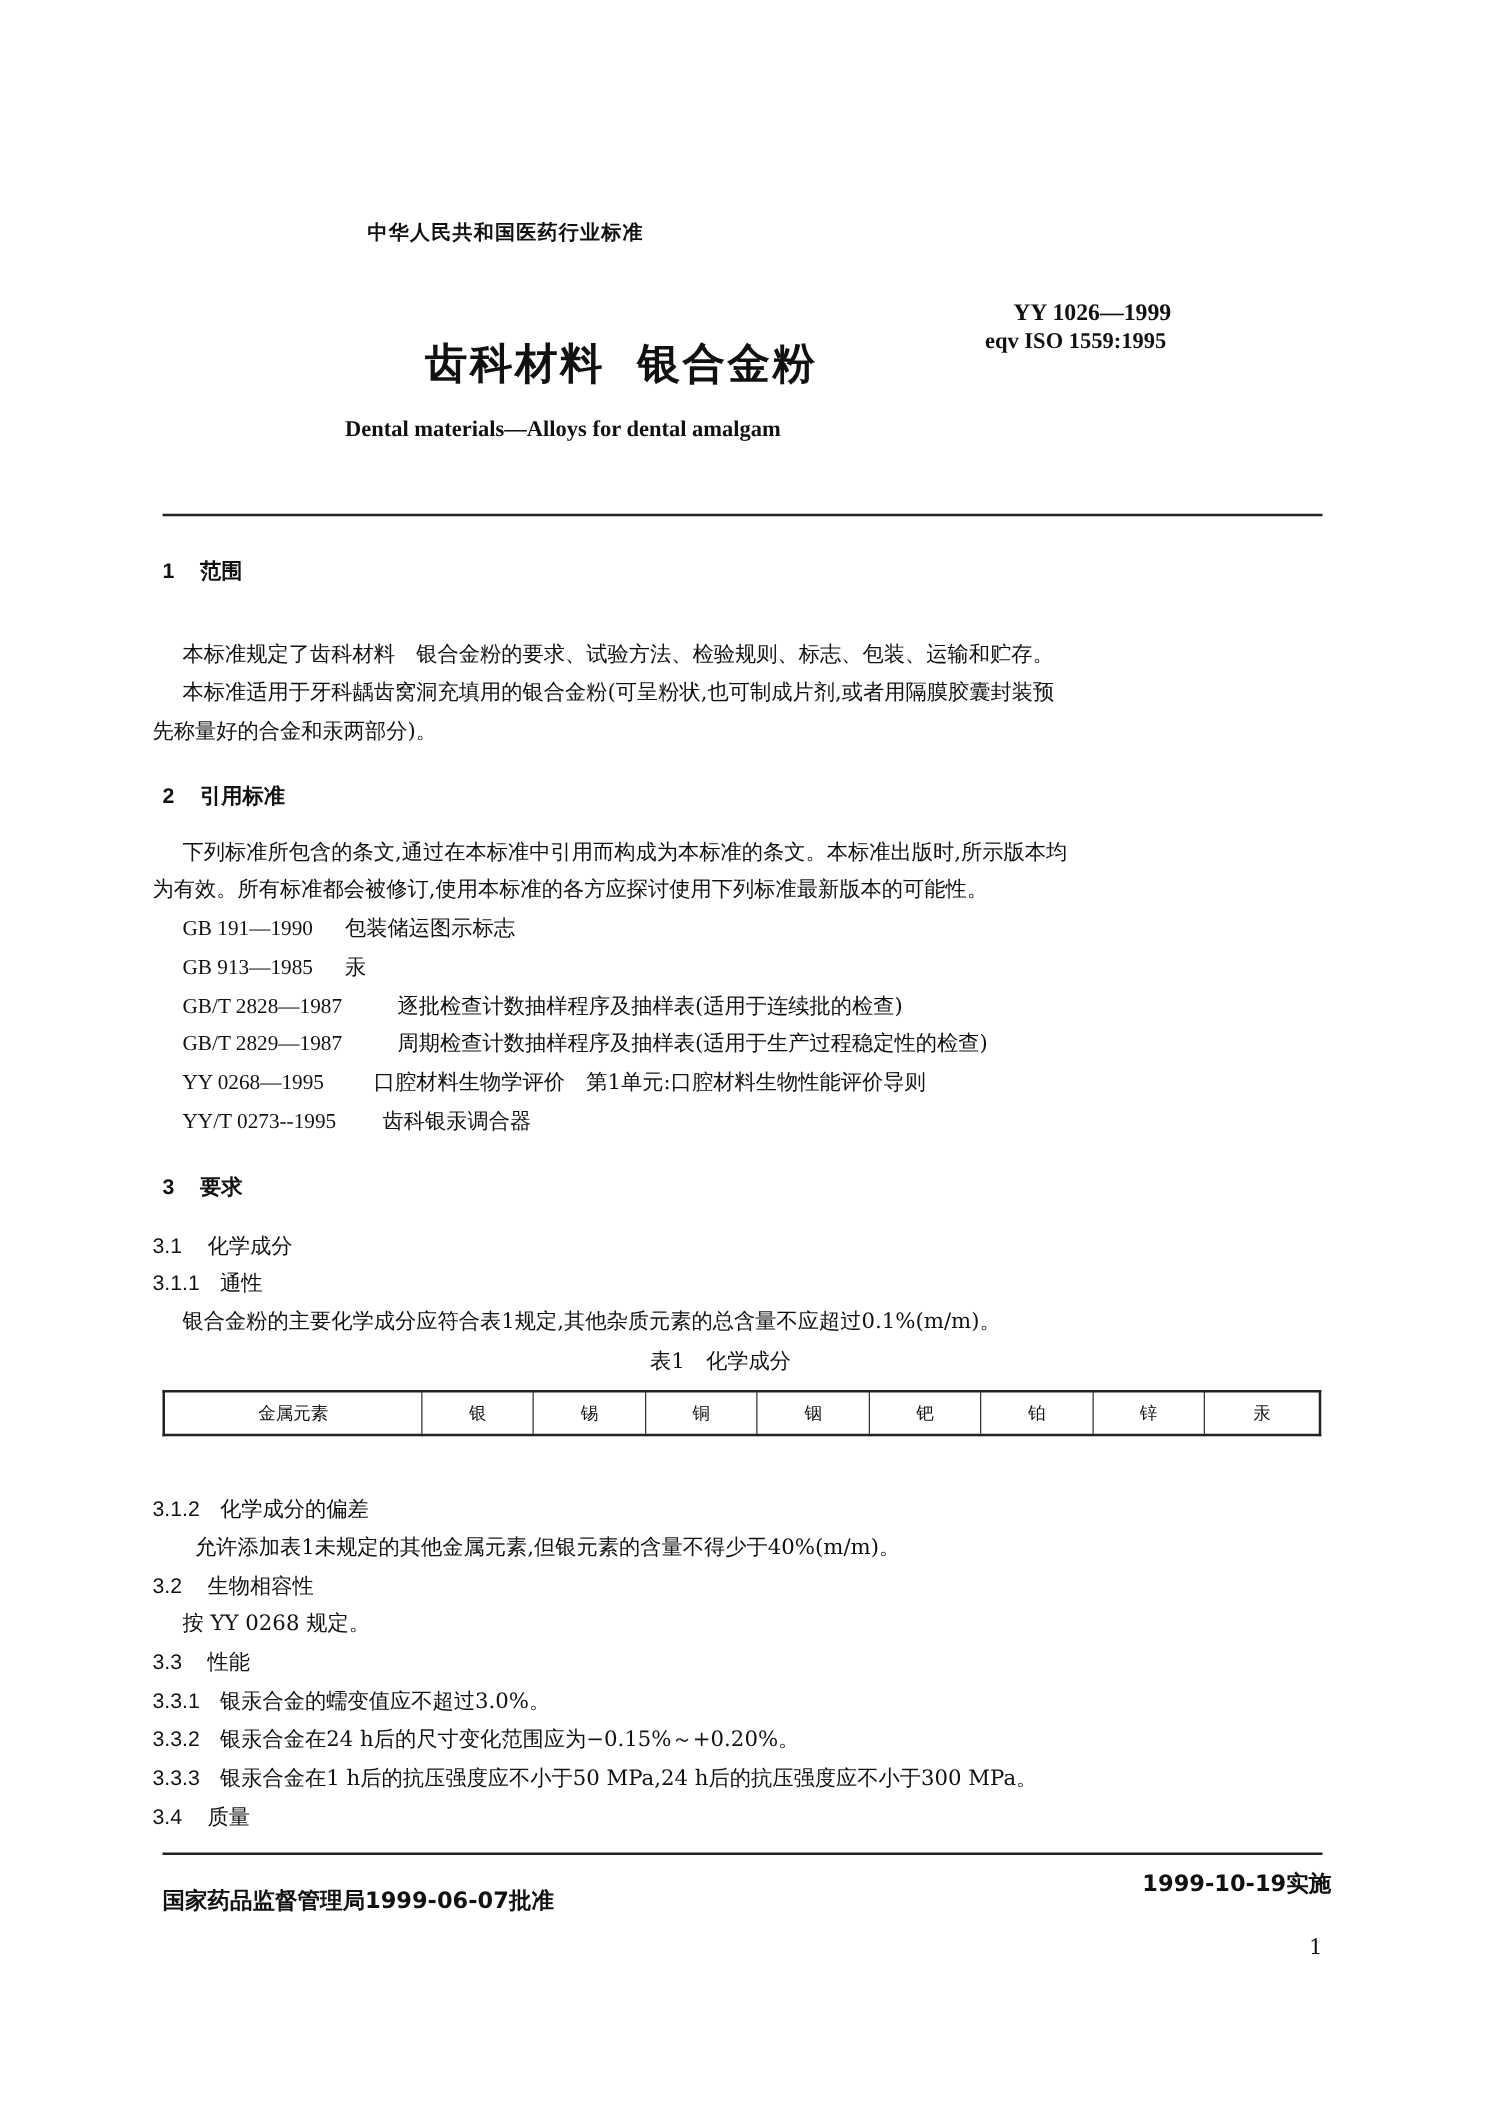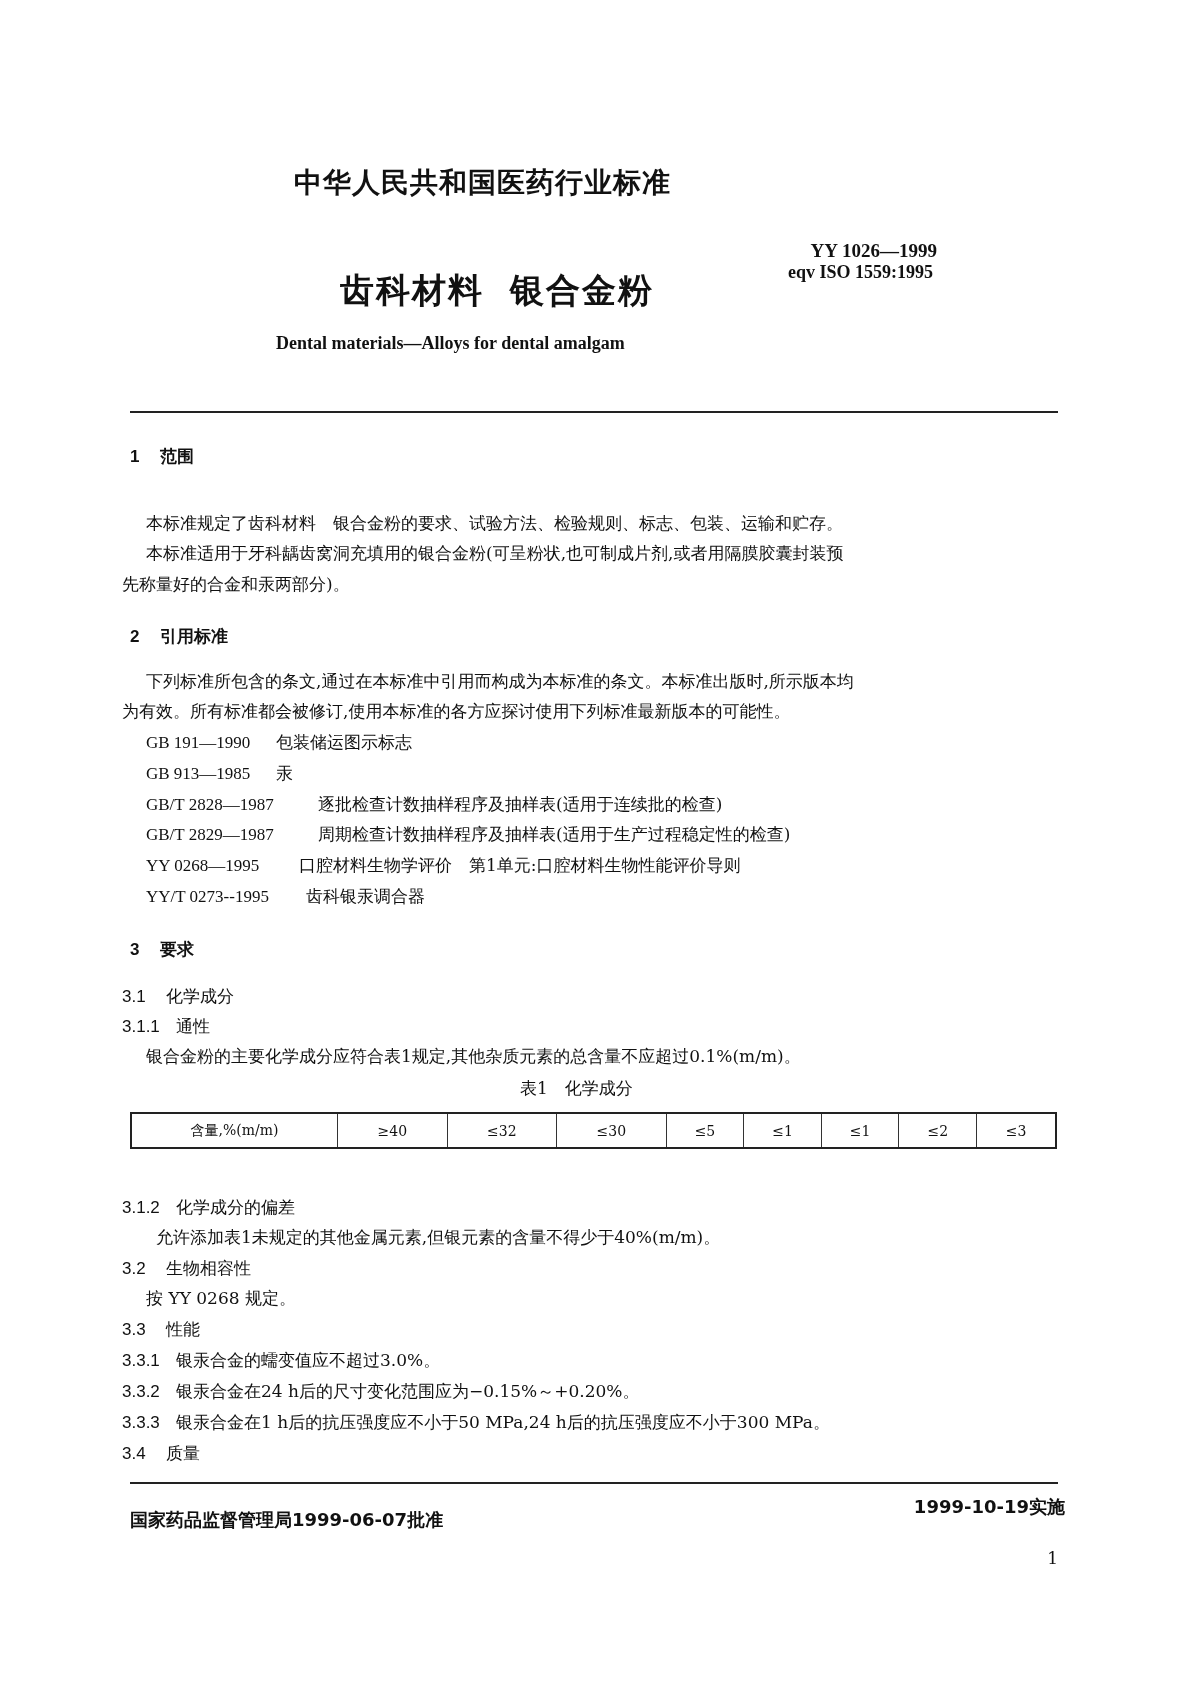--- a/index.html
+++ b/index.html
@@ -1,21 +1,21 @@
 <!DOCTYPE html>
 <html><head>
 <meta charset="utf-8">
 <style>
   html, body { margin: 0; padding: 0; background: #ffffff; }
   body { width: 1191px; height: 1684px; position: relative; overflow: hidden;
          font-family: "DejaVu Serif", "Liberation Serif", serif; color: #111; }
   .abs { position: absolute; white-space: nowrap; }
   .sans { font-family: "DejaVu Sans", "Liberation Sans", sans-serif; }
   .bold { font-weight: bold; }
-  .std-title { left: 294px; top: 164px; font-size: 28px; letter-spacing: 1px; }
+  .std-title { left: 294px; top: 176px; font-size: 16px; letter-spacing: 1px; }
   .code1 { right: 254px; top: 240px; font-size: 19px; }
   .code2 { right: 258px; top: 262px; font-size: 18px; }
   .doc-title { left: 340px; top: 268px; font-size: 34px; letter-spacing: 2px; }
   .doc-title .gap { display: inline-block; width: 26px; }
   .en-title { left: 276px; top: 333px; font-size: 18px; font-family: "Liberation Serif", serif; }
   .top-rule { left: 130px; width: 928px; top: 411px; height: 0; border-top: 2px solid #222; }
   .h1 { font-size: 17px; }
   .h1 .num { display: inline-block; width: 30px; font-family: "Liberation Sans", sans-serif; }
   .p { font-size: 17px; }
   .ref { font-size: 17px; }
@@ -82,30 +82,30 @@
   <span class="num" style="width:44px;">3.1</span><span>化学成分</span>
 </div>
 <div class="abs h2" style="left:122px;top:1015px;">
   <span class="num" style="width:54px;">3.1.1</span><span>通性</span>
 </div>
 <div class="abs p" style="left:146px;top:1045px;">银合金粉的主要化学成分应符合表1规定,其他杂质元素的总含量不应超过0.1%(m/m)。</div>
 <div class="abs p" style="left:520px;top:1077px;">表1　化学成分</div>
 
 <table class="t1">
   <tbody>
-  <tr>
-    <td class="first">含量,%(m/m)</td>
-    <td>≥40</td>
-    <td>≤32</td>
-    <td>≤30</td>
-    <td>≤5</td>
-    <td>≤1</td>
-    <td>≤1</td>
-    <td>≤2</td>
-    <td>≤3</td>
+      <tr>
+    <td class="first">金属元素</td>
+    <td>银</td>
+    <td>锡</td>
+    <td>铜</td>
+    <td>铟</td>
+    <td>钯</td>
+    <td>铂</td>
+    <td>锌</td>
+    <td>汞</td>
   </tr>
 </tbody>
   </table>
 
 <div class="abs h2" style="left:122px;top:1196px;">
   <span class="num" style="width:54px;">3.1.2</span><span>化学成分的偏差</span>
 </div>
 <div class="abs p" style="left:156px;top:1226px;">允许添加表1未规定的其他金属元素,但银元素的含量不得少于40%(m/m)。</div>
 <div class="abs h2" style="left:122px;top:1257px;">
   <span class="num" style="width:44px;">3.2</span><span>生物相容性</span>

